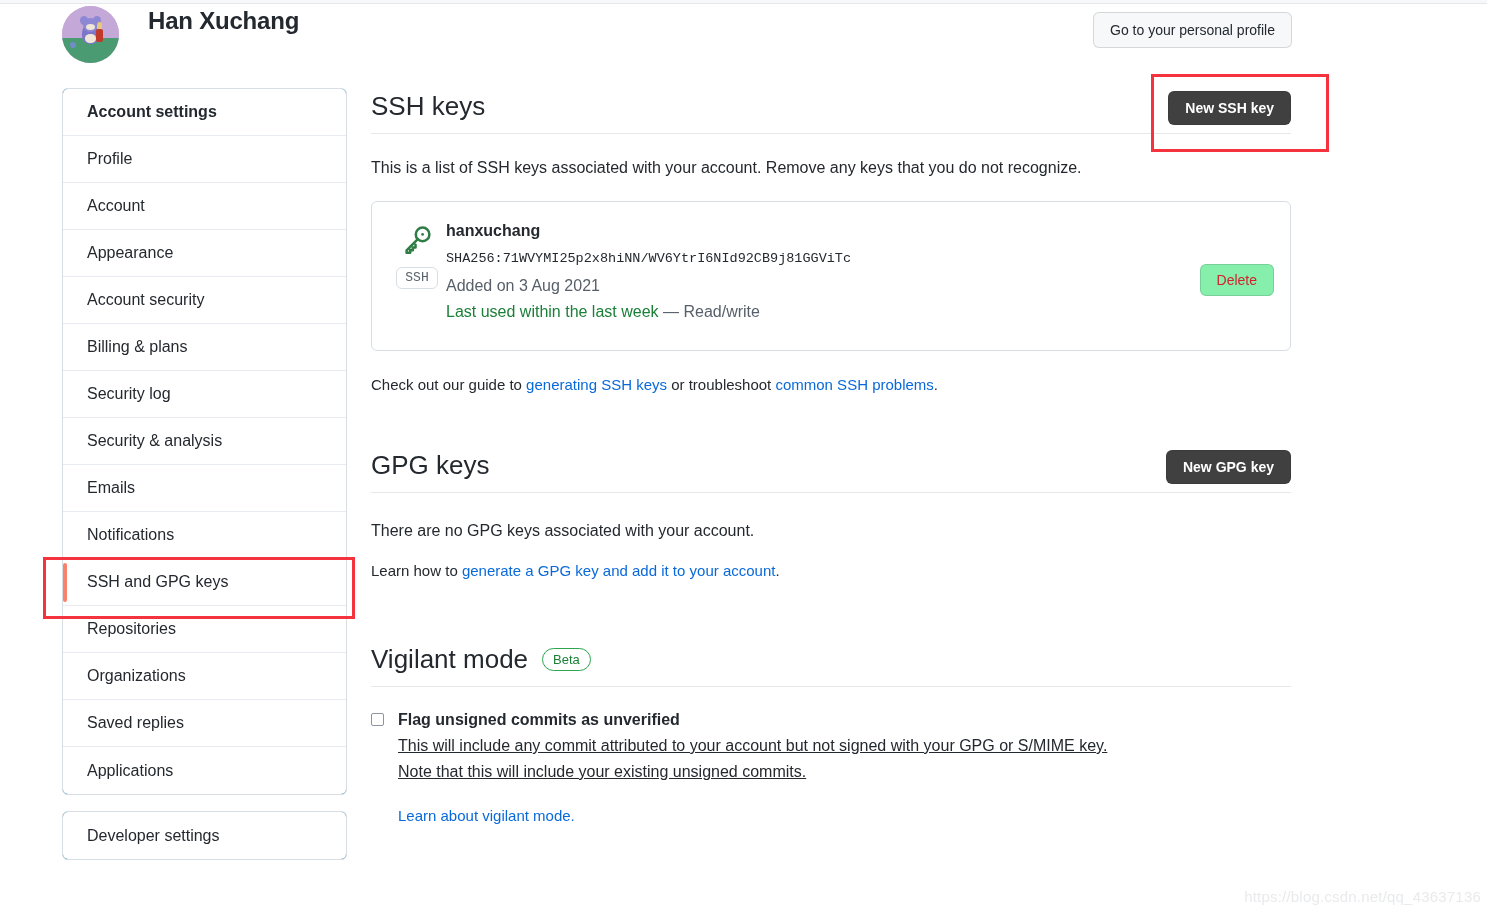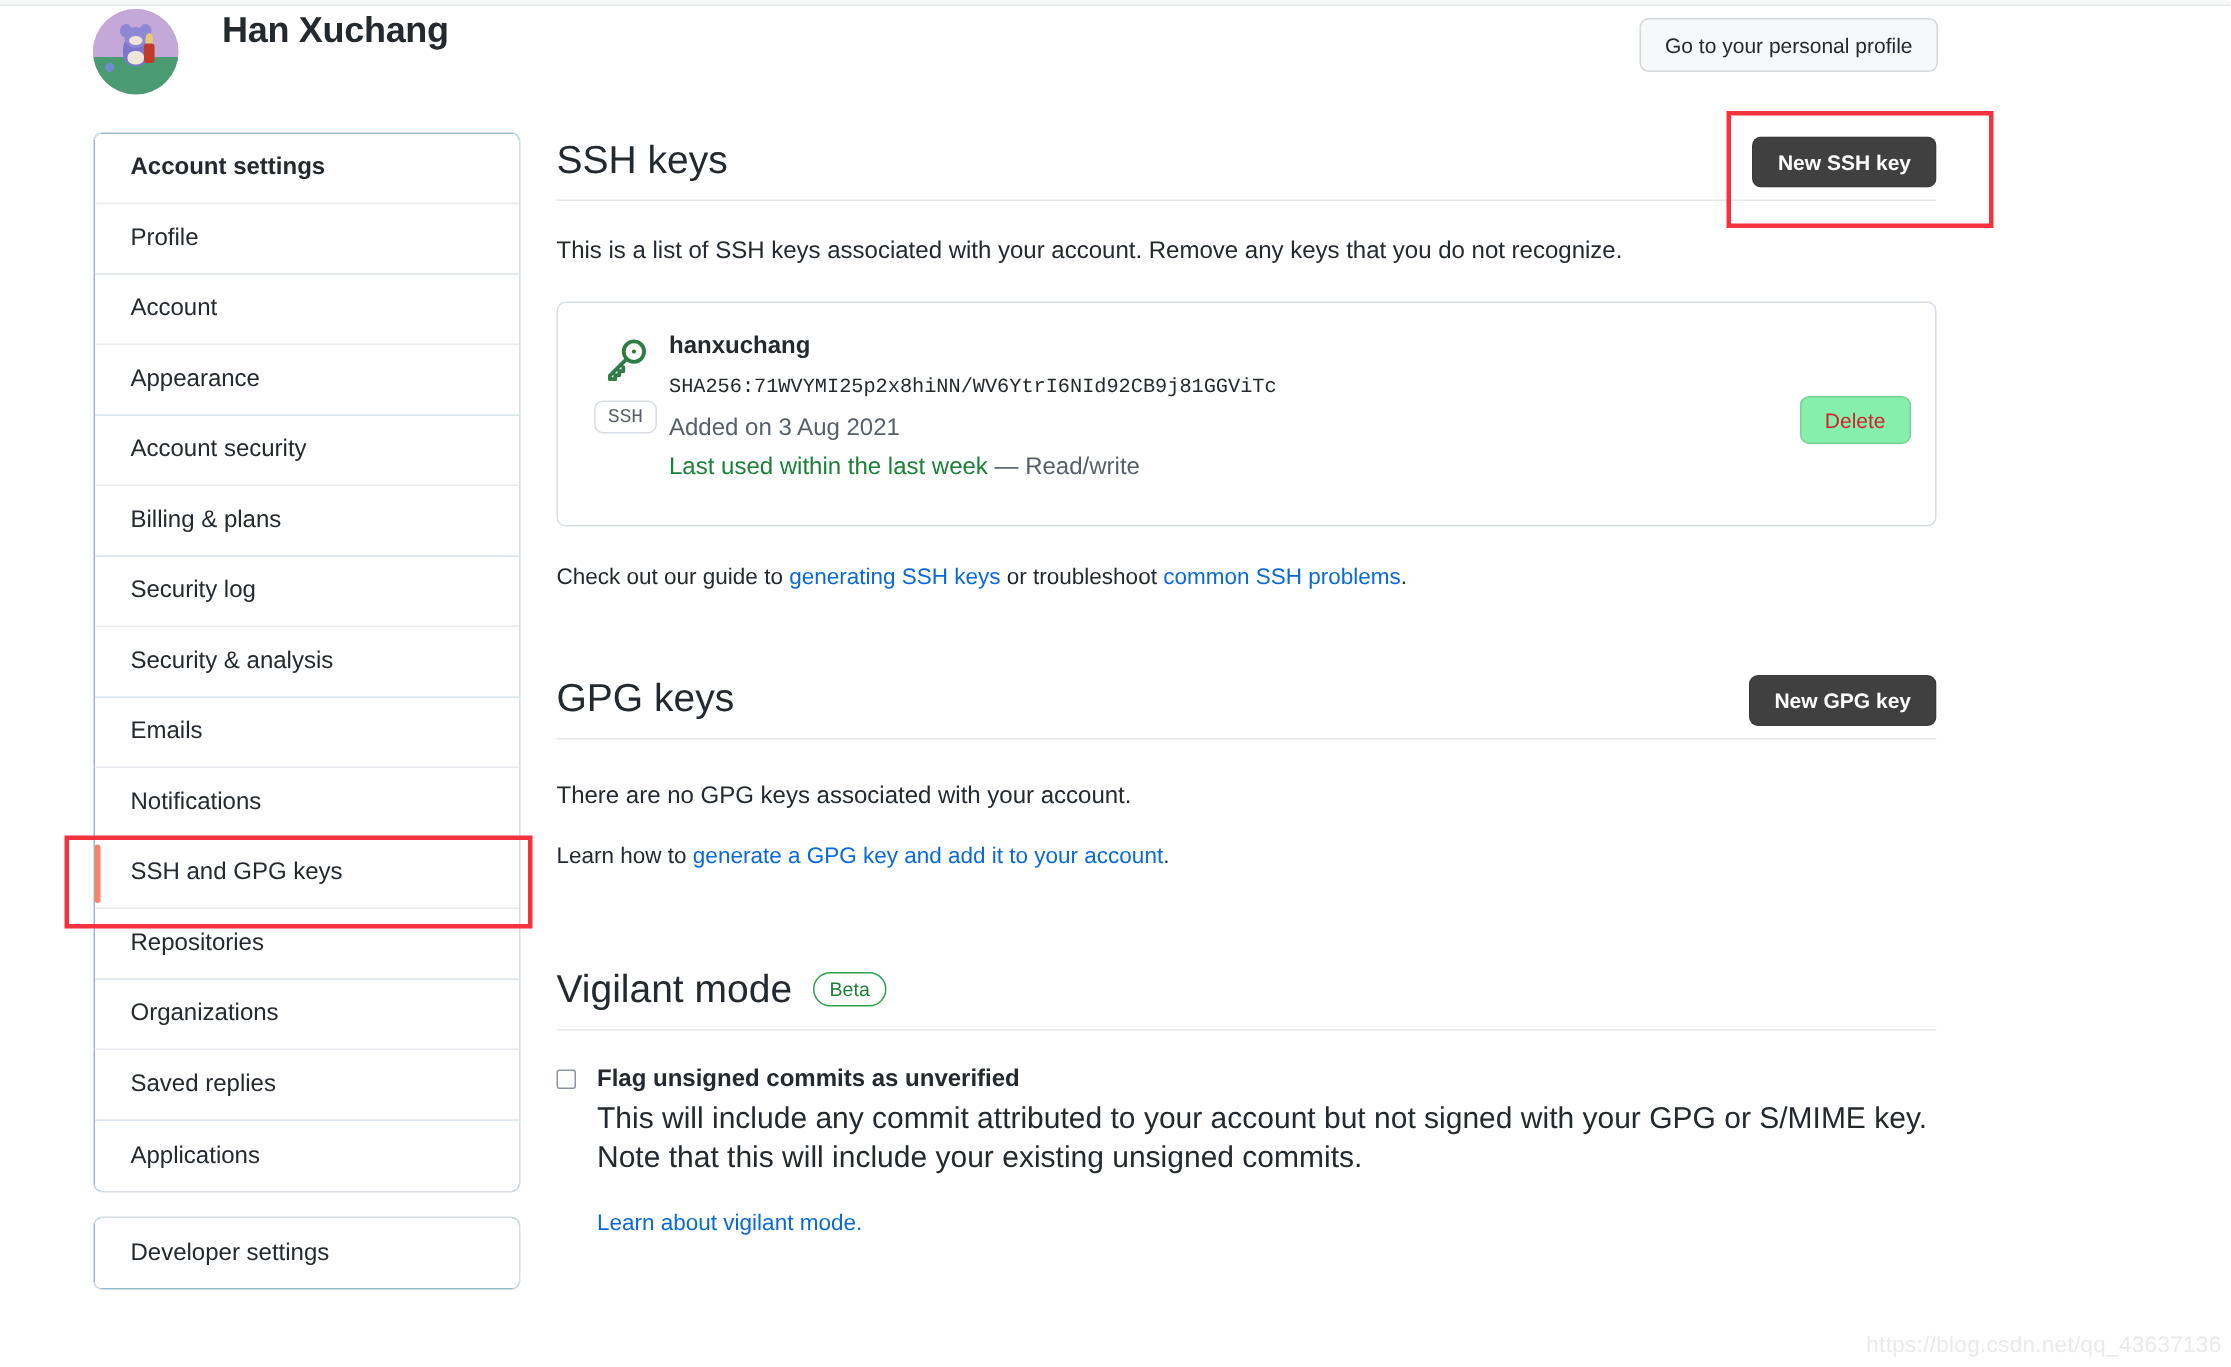--- a/index.html
+++ b/index.html
@@ -324,23 +324,24 @@
     flex: 0 0 auto;
   }
   .vig-label {
     font-size: 16px;
     font-weight: 700;
     color: #24292f;
     line-height: 22px;
   }
   .vig-note {
     margin-top: 4px;
-    font-size: 20px;
-    color: #24292f;
-    line-height: 22px;
+    font-size: 16px;
+    color: #24292f;
+    line-height: 22px;
+    text-decoration: underline;
   }
   .vig-learn {
     margin-top: 22px;
     margin-left: 27px;
     font-size: 15px;
     line-height: 21px;
   }
 
   .watermark {
     position: absolute;

